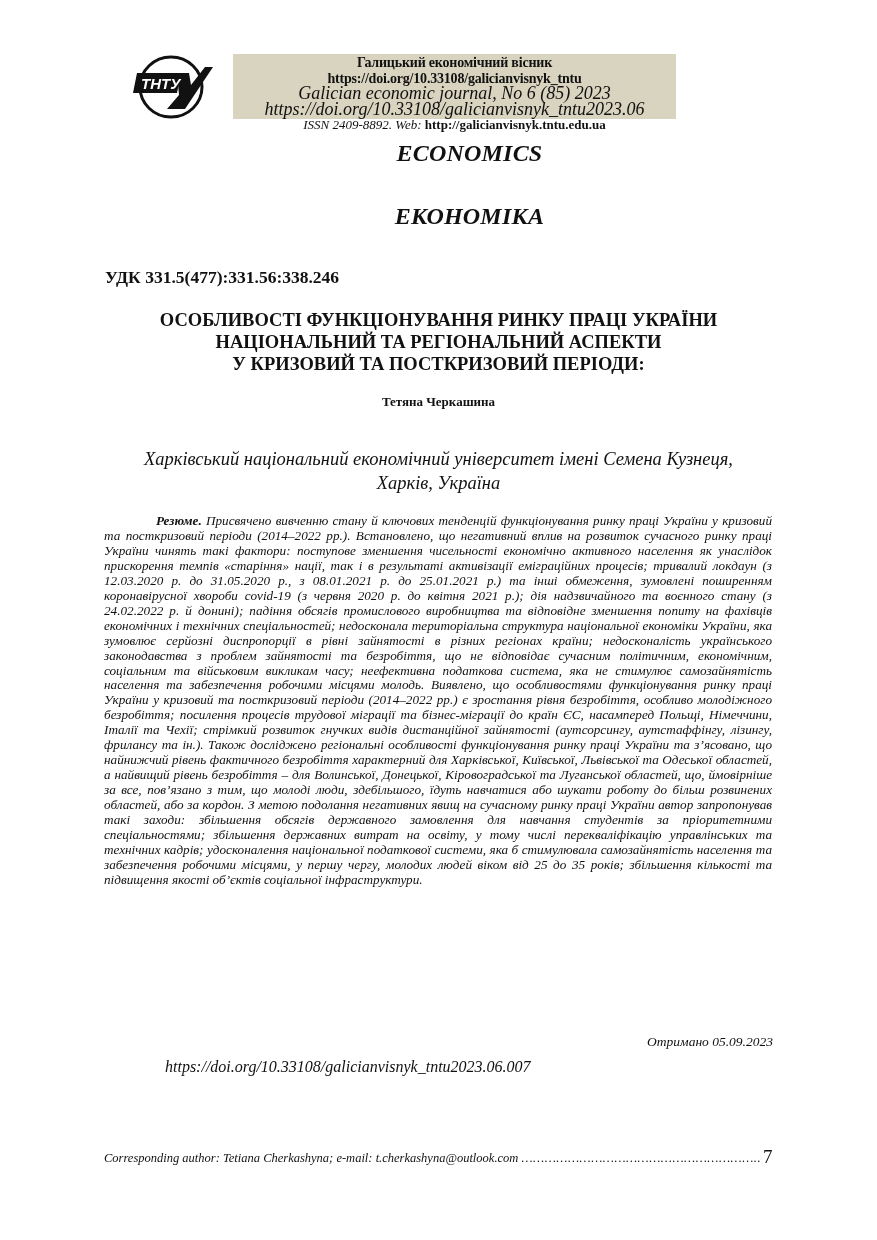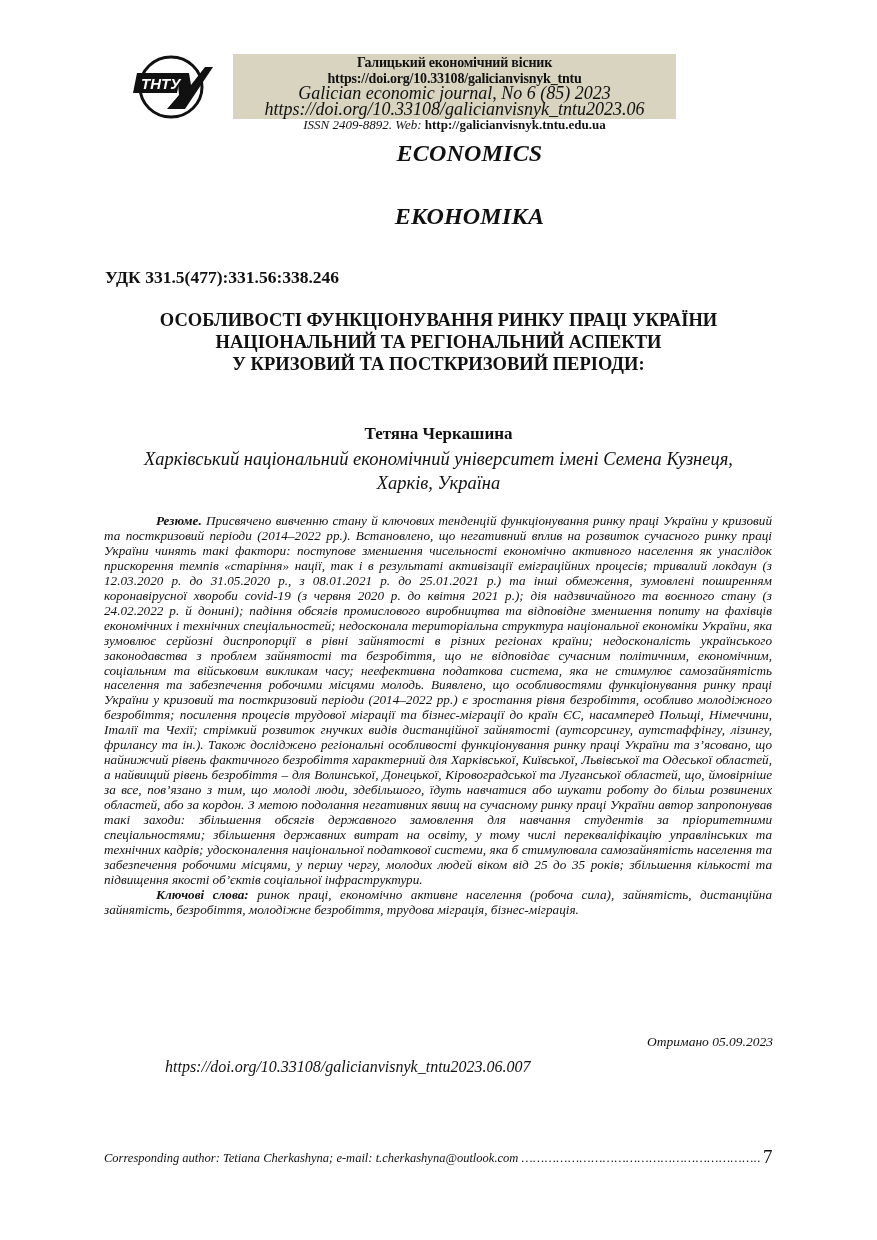--- a/index.html
+++ b/index.html
@@ -12,22 +12,22 @@
   .banner .i { font-style: italic; font-size: 18px; }
   .banner .l4 { font-size: 13px; }
   .banner .l4 b { font-weight: bold; }
   .section-en, .section-ua { position: absolute; left: 0; width: 877px; text-align: center;
             font-style: italic; font-weight: bold; font-size: 24px; letter-spacing: 0.2px; padding-left: 31px; }
   .section-en { top: 140px; }
   .section-ua { top: 203px; }
   .udk { position: absolute; left: 105px; top: 267px; font-weight: bold; font-size: 17.5px; }
   .title { position: absolute; left: 0; top: 309px; width: 877px; text-align: center;
            font-weight: bold; font-size: 18.5px; line-height: 22px; }
-  .author { position: absolute; left: 0; top: 424px; width: 877px; text-align: center;
-            font-weight: bold; font-size: 17px; }
+  .author { position: absolute; left: 0; top: 394px; width: 877px; text-align: center;
+            font-weight: bold; font-size: 13px; }
   .affil { position: absolute; left: 0; top: 447px; width: 877px; text-align: center;
            font-style: italic; font-size: 18.5px; line-height: 24px; }
   .abstract { position: absolute; left: 104px; top: 514px; width: 668px; font-style: italic;
               font-size: 13.2px; line-height: 14.95px; text-align: justify; }
   .abstract p { margin: 0; text-indent: 52px; }
   .abstract .lbl { font-weight: bold; }
   .doi-line { position: absolute; left: 165px; top: 1058px; font-style: italic; font-size: 16px; }
   .received { position: absolute; right: 104px; top: 1034px; font-style: italic; font-size: 13.5px; }
   .footer { position: absolute; left: 104px; top: 1151px; width: 668px; font-style: italic;
             font-size: 12.5px; white-space: nowrap; overflow: hidden; }
@@ -69,21 +69,20 @@
 
 <div class="author">Тетяна Черкашина</div>
 
 <div class="affil">
   <div>Харківський національний економічний університет імені Семена Кузнеця,</div>
   <div>Харків, Україна</div>
 </div>
 
 <div class="abstract">
   <p><span class="lbl">Резюме.</span> <span>Присвячено вивченню стану й ключових тенденцій функціонування ринку праці України у кризовий та посткризовий періоди (2014–2022 рр.). Встановлено, що негативний вплив на розвиток сучасного ринку праці України чинять такі фактори: поступове зменшення чисельності економічно активного населення як унаслідок прискорення темпів «старіння» нації, так і в результаті активізації еміграційних процесів; тривалий локдаун (з 12.03.2020 р. до 31.05.2020 р., з 08.01.2021 р. до 25.01.2021 р.) та інші обмеження, зумовлені поширенням коронавірусної хвороби covid-19 (з червня 2020 р. до квітня 2021 р.); дія надзвичайного та воєнного стану (з 24.02.2022 р. й донині); падіння обсягів промислового виробництва та відповідне зменшення попиту на фахівців економічних і технічних спеціальностей; недосконала територіальна структура національної економіки України, яка зумовлює серйозні диспропорції в рівні зайнятості в різних регіонах країни; недосконалість українського законодавства з проблем зайнятості та безробіття, що не відповідає сучасним політичним, економічним, соціальним та військовим викликам часу; неефективна податкова система, яка не стимулює самозайнятість населення та забезпечення робочими місцями молодь. Виявлено, що особливостями функціонування ринку праці України у кризовий та посткризовий періоди (2014–2022 рр.) є зростання рівня безробіття, особливо молодіжного безробіття; посилення процесів трудової міграції та бізнес-міграції до країн ЄС, насамперед Польщі, Німеччини, Італії та Чехії; стрімкий розвиток гнучких видів дистанційної зайнятості (аутсорсингу, аутстаффінгу, лізингу, фрилансу та ін.). Також досліджено регіональні особливості функціонування ринку праці України та з’ясовано, що найнижчий рівень фактичного безробіття характерний для Харківської, Київської, Львівської та Одеської областей, а найвищий рівень безробіття – для Волинської, Донецької, Кіровоградської та Луганської областей, що, ймовірніше за все, пов’язано з тим, що молоді люди, здебільшого, їдуть навчатися або шукати роботу до більш розвинених областей, або за кордон. З метою подолання негативних явищ на сучасному ринку праці України автор запропонував такі заходи: збільшення обсягів державного замовлення для навчання студентів за пріоритетними спеціальностями; збільшення державних витрат на освіту, у тому числі перекваліфікацію управлінських та технічних кадрів; удосконалення національної податкової системи, яка б стимулювала самозайнятість населення та забезпечення робочими місцями, у першу чергу, молодих людей віком від 25 до 35 років; збільшення кількості та підвищення якості об’єктів соціальної інфраструктури.</span></p>
-  <p><span class="lbl">Ключові слова:</span> <span>ринок праці, економічно активне населення (робоча сила), зайнятість, дистанційна зайнятість, безробіття, молодіжне безробіття, трудова міграція, бізнес-міграція.</span></p>
 </div>
 
 <div class="doi-line">https://doi.org/10.33108/galicianvisnyk_tntu2023.06.007</div>
 <div class="received">Отримано 05.09.2023</div>
 
 <div class="footer">
   <span>Corresponding author: Tetiana Cherkashyna; e-mail: t.cherkashyna@outlook.com</span>
   <span class="dots">……………………………………………………..</span>
 </div>
 <div class="page-num">7</div>

